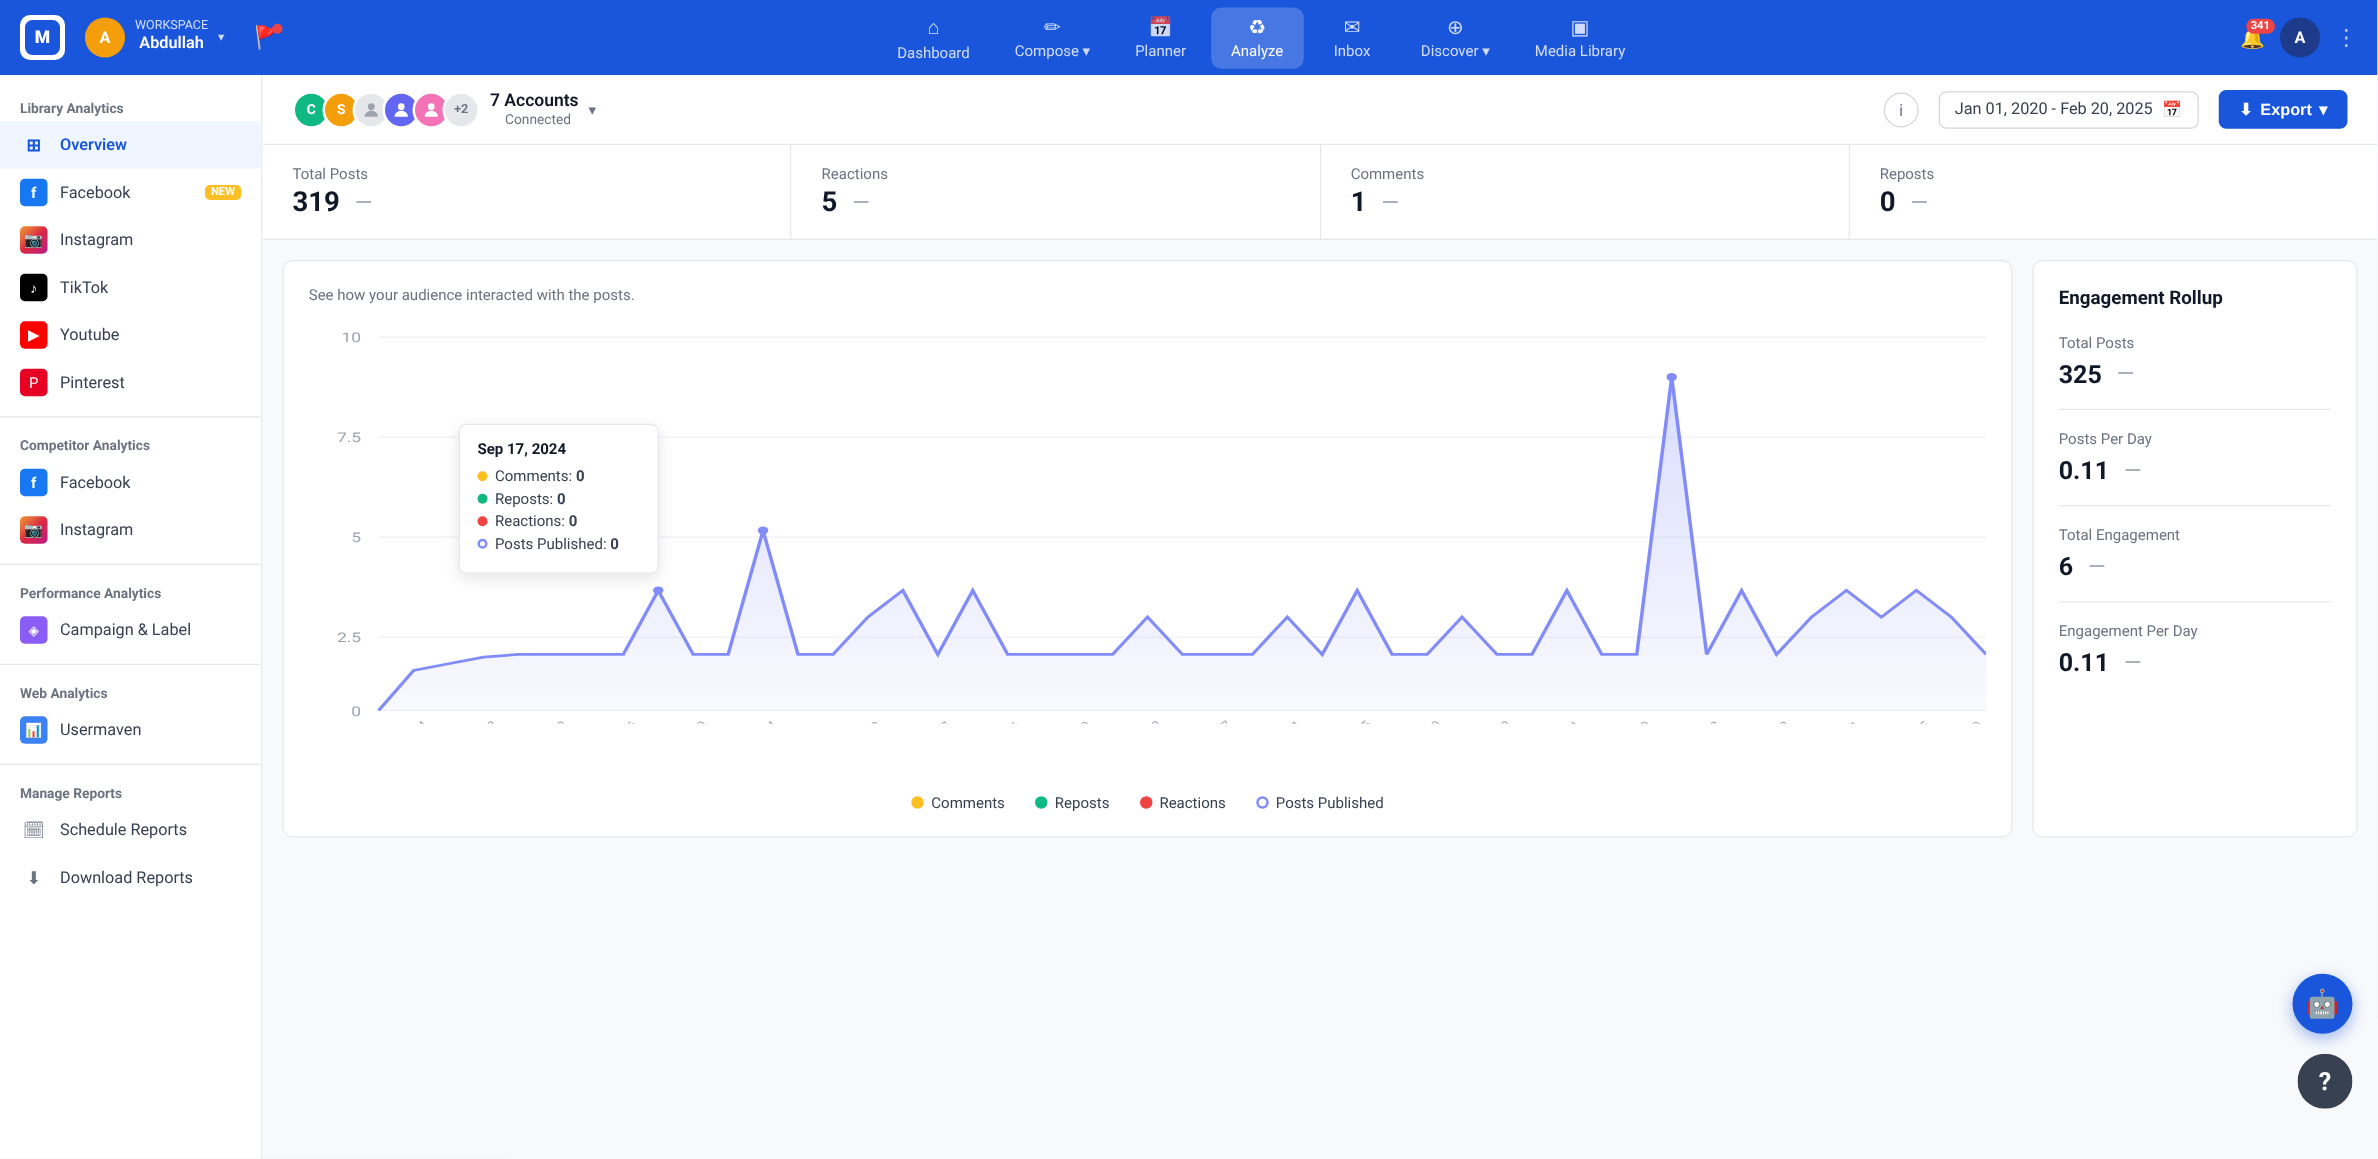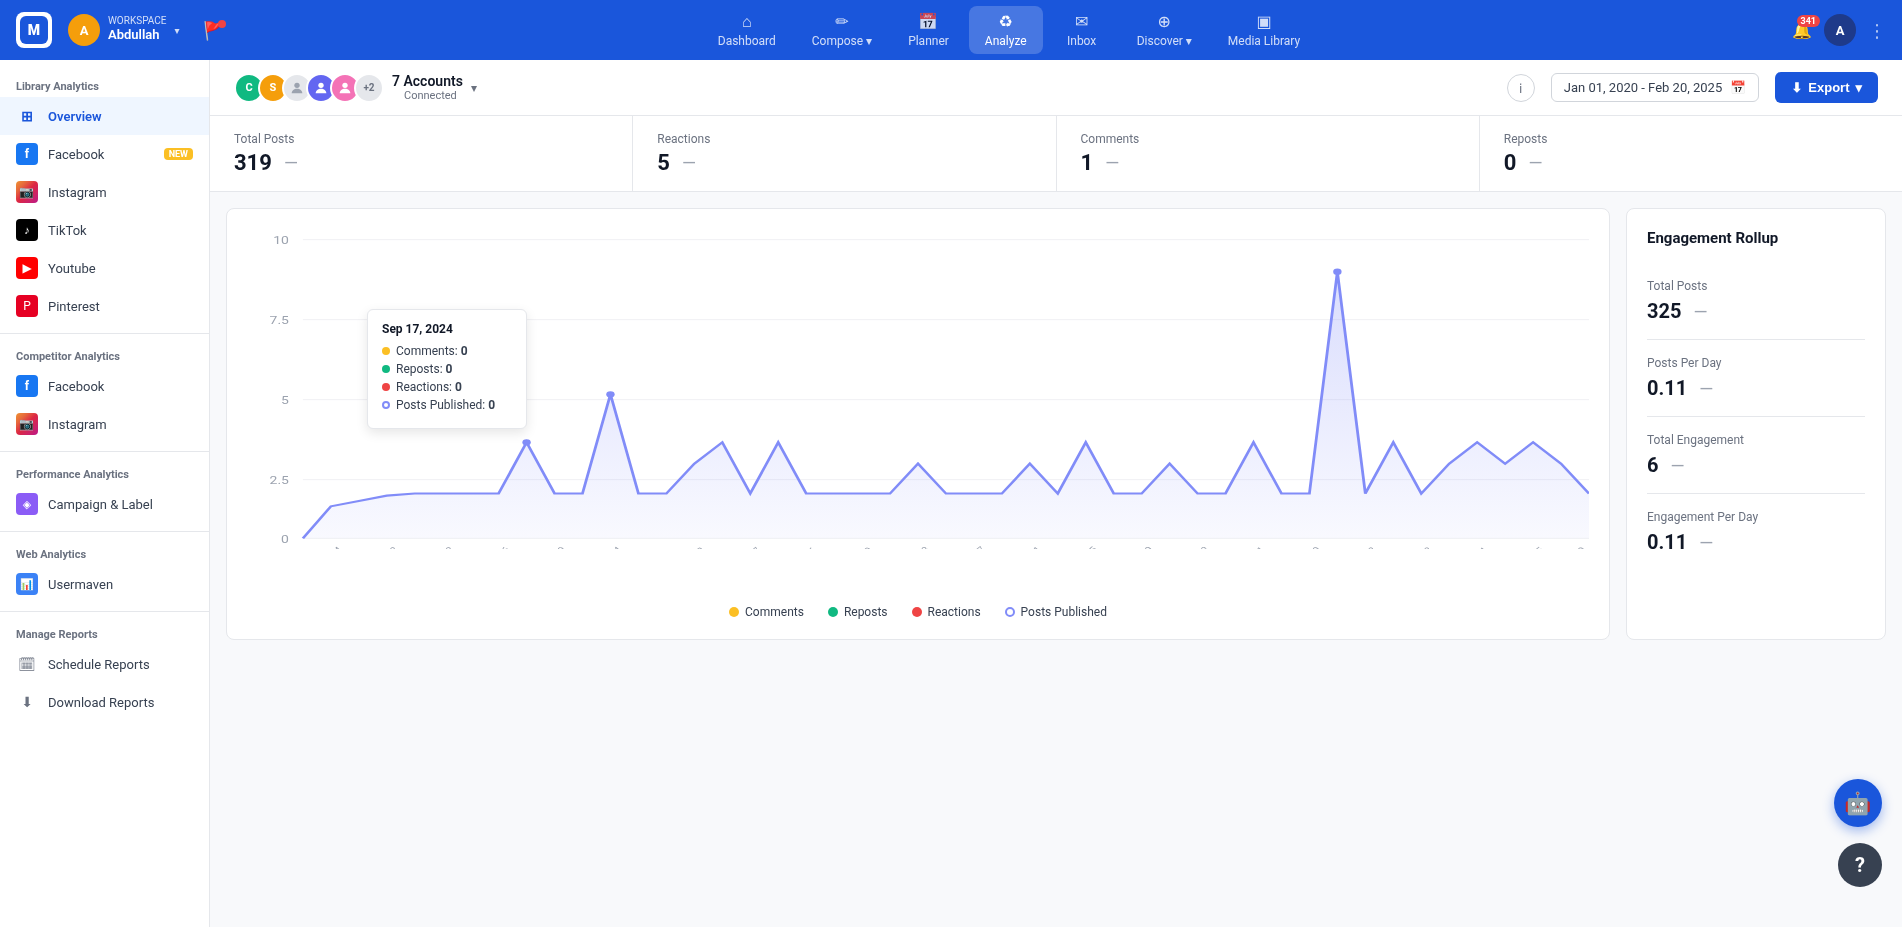--- a/index.html
+++ b/index.html
@@ -4,21 +4,21 @@
   <style>
     * { box-sizing: border-box; margin: 0; padding: 0; }
     body { font-family: -apple-system, BlinkMacSystemFont, 'Segoe UI', Roboto, sans-serif; background: #f0f2f5; height: 927px; overflow: hidden; display: flex; flex-direction: column; }
 
     
     .top-nav { background: #1a56db; color: #fff; height: 60px; display: flex; align-items: center; padding: 0 16px; gap: 8px; flex-shrink: 0; }
     .nav-logo { width: 36px; height: 36px; background: #fff; border-radius: 8px; display: flex; align-items: center; justify-content: center; }
     .nav-logo-inner { width: 28px; height: 28px; background: #1a56db; border-radius: 6px; display: flex; align-items: center; justify-content: center; font-weight: 900; font-size: 14px; color: #fff; }
     .nav-workspace { display: flex; align-items: center; gap: 8px; padding: 4px 8px; border-radius: 8px; cursor: pointer; }
     .nav-avatar { width: 32px; height: 32px; border-radius: 50%; background: #f59e0b; display: flex; align-items: center; justify-content: center; font-weight: 700; font-size: 13px; color: #fff; }
-    .nav-workspace-info { display: flex; flex-direction: column; }
+    .nav-workspace-info { display: flex; flex-direction: column; align-items: center; }
     .nav-workspace-label { font-size: 10px; opacity: 0.8; line-height: 1; }
     .nav-workspace-name { font-size: 13px; font-weight: 600; line-height: 1.4; }
     .nav-chevron { font-size: 10px; opacity: 0.8; }
     .nav-flag { margin-left: 8px; font-size: 18px; position: relative; cursor: pointer; }
     .nav-flag-dot { width: 8px; height: 8px; background: #ef4444; border-radius: 50%; position: absolute; top: 0; right: 0; }
     .nav-center { flex: 1; display: flex; justify-content: center; gap: 4px; }
     .nav-item { display: flex; flex-direction: column; align-items: center; gap: 3px; padding: 6px 16px; border-radius: 8px; cursor: pointer; font-size: 12px; color: rgba(255,255,255,0.8); min-width: 70px; }
     .nav-item.active { background: rgba(255,255,255,0.2); color: #fff; }
     .nav-item-icon { font-size: 16px; }
     .nav-right { display: flex; align-items: center; gap: 12px; }
@@ -92,21 +92,21 @@
     .chart-legend { display: flex; justify-content: center; gap: 24px; margin-top: 16px; }
     .legend-item { display: flex; align-items: center; gap: 6px; font-size: 12px; color: #374151; }
     .legend-dot { width: 10px; height: 10px; border-radius: 50%; }
     .legend-dot.comments { background: #fbbf24; }
     .legend-dot.reposts { background: #10b981; }
     .legend-dot.reactions { background: #ef4444; }
     .legend-dot.posts { border: 2px solid #818cf8; background: transparent; border-radius: 50%; }
 
     
     .rollup-panel { width: 260px; background: #fff; margin: 16px 16px 16px 0; border-radius: 8px; border: 1px solid #e5e7eb; padding: 20px; flex-shrink: 0; }
-    .rollup-title { font-size: 15px; font-weight: 700; color: #111827; margin-bottom: 16px; }
+    .rollup-title { font-size: 15px; font-weight: 700; color: #111827; margin-bottom: 4px; }
     .rollup-item { padding: 16px 0; border-bottom: 1px solid #e5e7eb; }
     .rollup-item:last-child { border-bottom: none; }
     .rollup-item-label { font-size: 12px; color: #6b7280; margin-bottom: 6px; }
     .rollup-item-row { display: flex; align-items: center; gap: 12px; }
     .rollup-item-value { font-size: 20px; font-weight: 700; color: #111827; }
     .rollup-dash { color: #9ca3af; font-size: 18px; }
 
     
     .chart-tooltip { position: absolute; top: 80px; left: 120px; background: #fff; border: 1px solid #e5e7eb; border-radius: 6px; padding: 12px 14px; font-size: 12px; box-shadow: 0 4px 12px rgba(0,0,0,0.1); z-index: 10; min-width: 160px; }
     .tooltip-date { font-weight: 700; color: #111827; margin-bottom: 8px; }
@@ -334,20 +334,21 @@
         <div class="stat-label">Reposts</div>
         <div class="stat-value-row">
           <span class="stat-value">0</span>
           <span class="stat-dash">—</span>
         </div>
       </div>
     </div>
 
     <div class="chart-section">
       <div class="chart-main">
+        <div class="chart-subtitle">See how your audience interacted with the posts.</div>
 
         <div class="chart-area">
           
           <div class="chart-tooltip">
             <div class="tooltip-date">Sep 17, 2024</div>
             <div class="tooltip-row">
               <div class="tooltip-dot" style="background:#fbbf24"></div>
               <span>Comments: <strong>0</strong></span>
             </div>
             <div class="tooltip-row">

